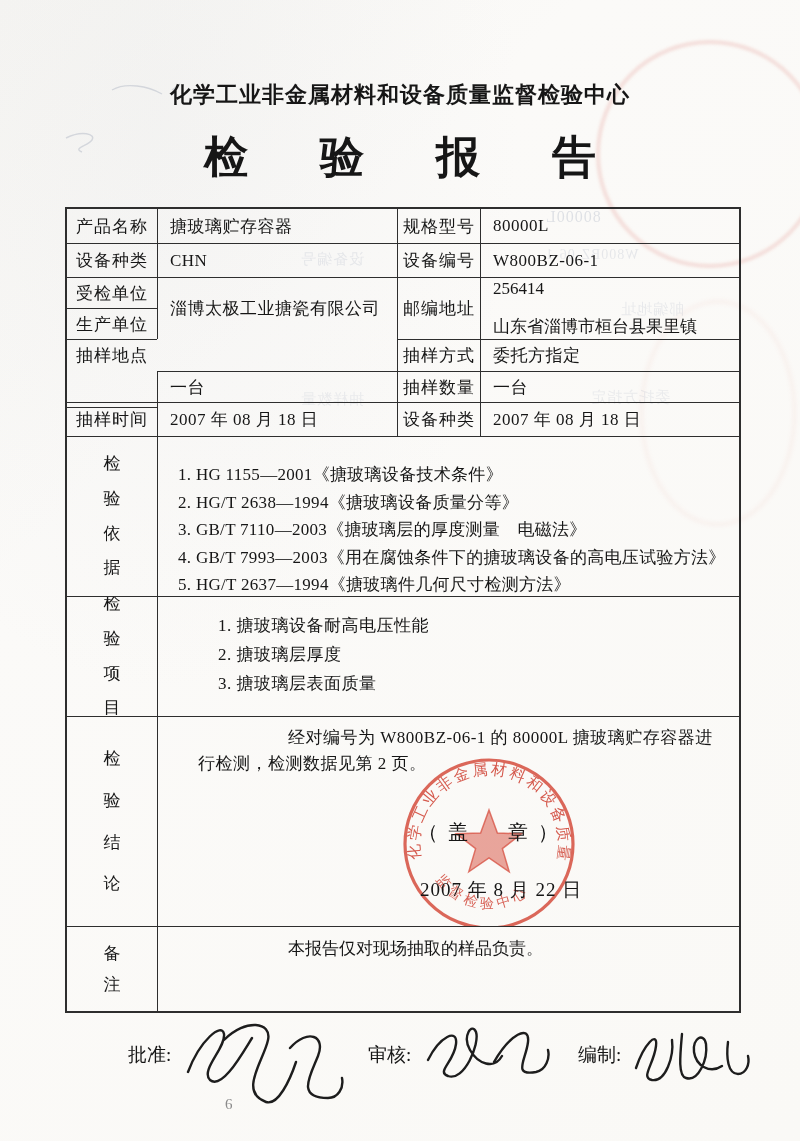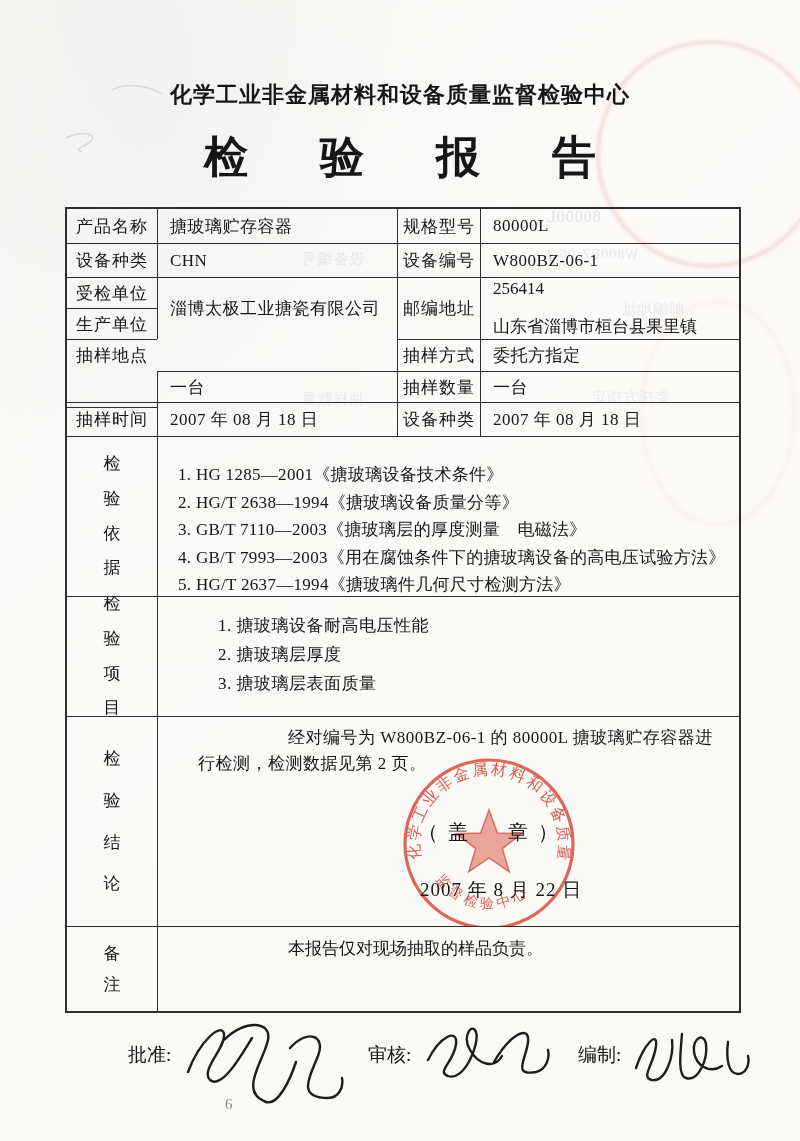--- a/index.html
+++ b/index.html
@@ -150,21 +150,21 @@
     <div class="cell val" style="grid-area:7/2;">2007 年 08 月 18 日</div>
     <div class="cell lab" style="grid-area:7/3;">设备种类</div>
     <div class="cell val" style="grid-area:7/4;">2007 年 08 月 18 日</div>
 
     <div class="cell vlab vl-loose no-bl" style="grid-area:8/1;">检
 验
 依
 据</div>
     <div class="cell seccontent" style="grid-area:8/2/9/5;">
       <div class="basis-list">
-        <div>1. HG 1285—2001《搪玻璃设备技术条件》</div>
+        <div>1. HG 1155—2001《搪玻璃设备技术条件》</div>
         <div>2. HG/T 2638—1994《搪玻璃设备质量分等》</div>
         <div>3. GB/T 7110—2003《搪玻璃层的厚度测量　电磁法》</div>
         <div>4. GB/T 7993—2003《用在腐蚀条件下的搪玻璃设备的高电压试验方法》</div>
         <div>5. HG/T 2637—1994《搪玻璃件几何尺寸检测方法》</div>
       </div>
     </div>
 
     <div class="cell vlab vl-loose no-bl" style="grid-area:9/1;">检
 验
 项

